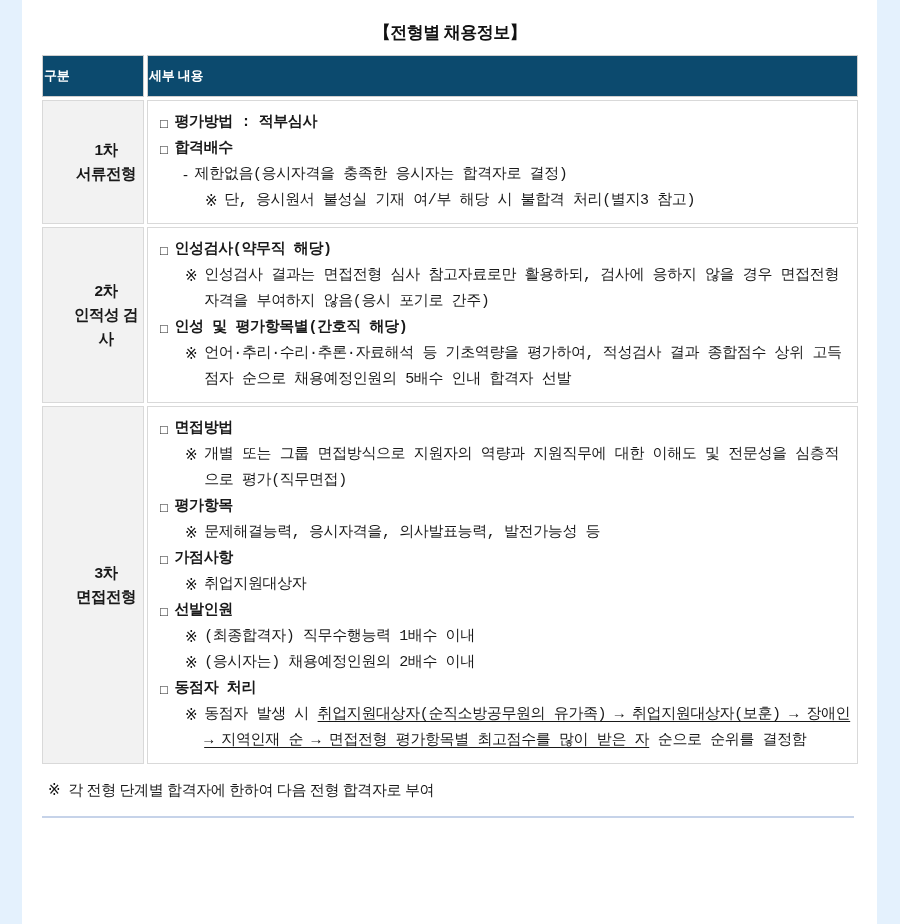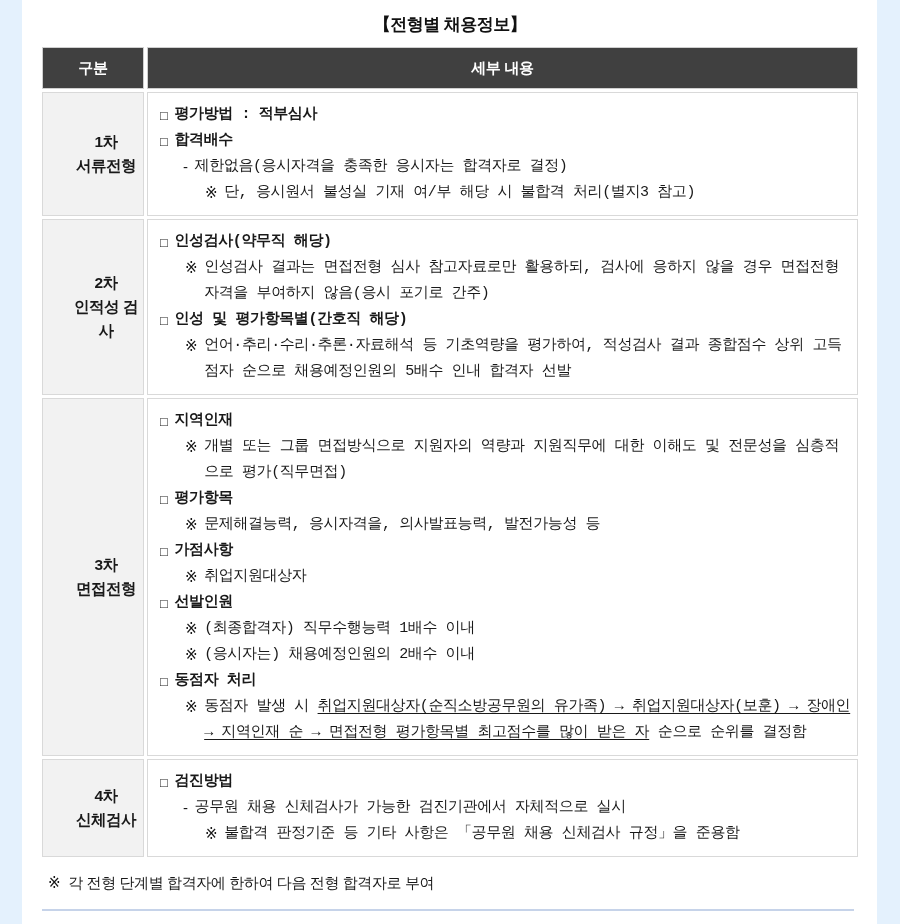--- a/index.html
+++ b/index.html
@@ -5,36 +5,36 @@
   html,body { margin:0; padding:0; }
   body {
     width:900px; height:924px; background:#ffffff; overflow:hidden;
     font-family:"Liberation Sans","DejaVu Sans",sans-serif;
     color:#191919; position:relative;
   }
   .strip { position:absolute; top:0; bottom:0; background:#e4f1fd; }
   .strip.left  { left:0;  width:22px; }
   .strip.right { right:0; width:23px; }
 
-  .content { position:absolute; left:42px; top:0; width:816px; }
+  .content { position:absolute; left:42px; top:8px; width:816px; }
 
   .title {
     margin:13px 0 8px; text-align:center;
     font-size:17px; font-weight:700; letter-spacing:-0.5px; color:#111;
   }
 
   table.info-table {
     width:822px; margin-left:-3px; table-layout:fixed;
     border-collapse:separate; border-spacing:3px;
   }
   col.c1 { width:102px; }
 
   thead th {
-    background:#404040; color:#ffffff; border:1px solid #cfcfcf;
-    font-size:15px; font-weight:700; height:38px; text-align:center;
+    background:#0c4a6e; color:#ffffff; border:1px solid #cfcfcf;
+    font-size:13px; font-weight:700; height:38px; text-align:left;
     letter-spacing:-0.3px;
   }
 
   tbody td { border:1px solid #d9d9d9;padding-left:27px; }
   td.label-cell {
     background:#f2f2f2; text-align:center; vertical-align:middle;
     font-weight:700; font-size:15.5px; line-height:24px; letter-spacing:-0.5px;
   }
   td.content-cell { background:#ffffff; vertical-align:middle; padding:9px 6px 9px 12px; }
 
@@ -120,21 +120,21 @@
               <span class="prefix">※</span>
               <span class="txt">언어·추리·수리·추론·자료해석 등 기초역량을 평가하여, 적성검사 결과 종합점수 상위 고득점자 순으로 채용예정인원의 5배수 인내 합격자 선발</span>
             </div>
           </td>
         </tr>
         <tr>
           <td class="label-cell">3차<br>면접전형</td>
           <td class="content-cell">
             <div class="item h">
               <span class="prefix">□</span>
-              <span class="txt">지역인재</span>
+              <span class="txt">면접방법</span>
             </div>
             <div class="item n1">
               <span class="prefix">※</span>
               <span class="txt">개별 또는 그룹 면접방식으로 지원자의 역량과 지원직무에 대한 이해도 및 전문성을 심층적으로 평가(직무면접)</span>
             </div>
             <div class="item h">
               <span class="prefix">□</span>
               <span class="txt">평가항목</span>
             </div>
             <div class="item n1">
@@ -164,37 +164,20 @@
             <div class="item h">
               <span class="prefix">□</span>
               <span class="txt">동점자 처리</span>
             </div>
             <div class="item n1">
               <span class="prefix">※</span>
               <span class="txt"><span>동점자 발생 시 </span><span class="u">취업지원대상자(순직소방공무원의 유가족) → 취업지원대상자(보훈) → 장애인 → 지역인재 순 → 면접전형 평가항목별 최고점수를 많이 받은 자</span><span> 순으로 순위를 결정함</span></span>
             </div>
           </td>
         </tr>
-        <tr>
-          <td class="label-cell">4차<br>신체검사</td>
-          <td class="content-cell">
-            <div class="item h">
-              <span class="prefix">□</span>
-              <span class="txt">검진방법</span>
-            </div>
-            <div class="item d">
-              <span class="prefix">-</span>
-              <span class="txt">공무원 채용 신체검사가 가능한 검진기관에서 자체적으로 실시</span>
-            </div>
-            <div class="item n2">
-              <span class="prefix">※</span>
-              <span class="txt">불합격 판정기준 등 기타 사항은 「공무원 채용 신체검사 규정」을 준용함</span>
-            </div>
-          </td>
-        </tr>
       </tbody>
   </table>
 
   <div class="footer-note">
     <span class="prefix">※</span>
     <span>각 전형 단계별 합격자에 한하여 다음 전형 합격자로 부여</span>
   </div>
 
   <div class="bottom-rule"></div>
 </div>

